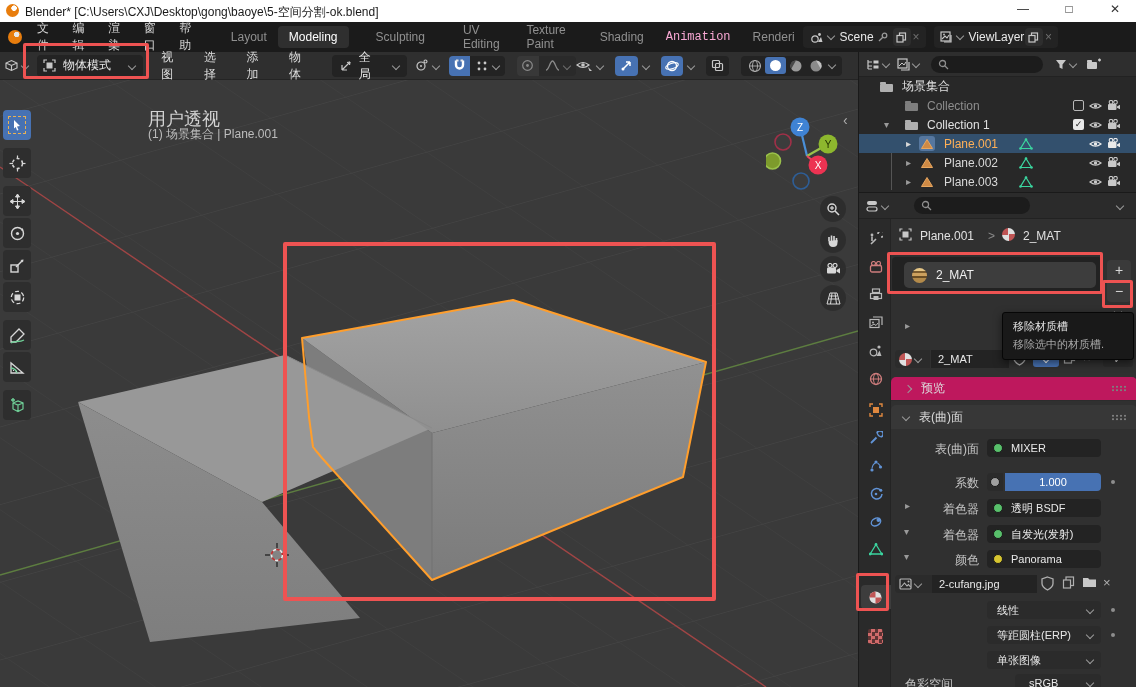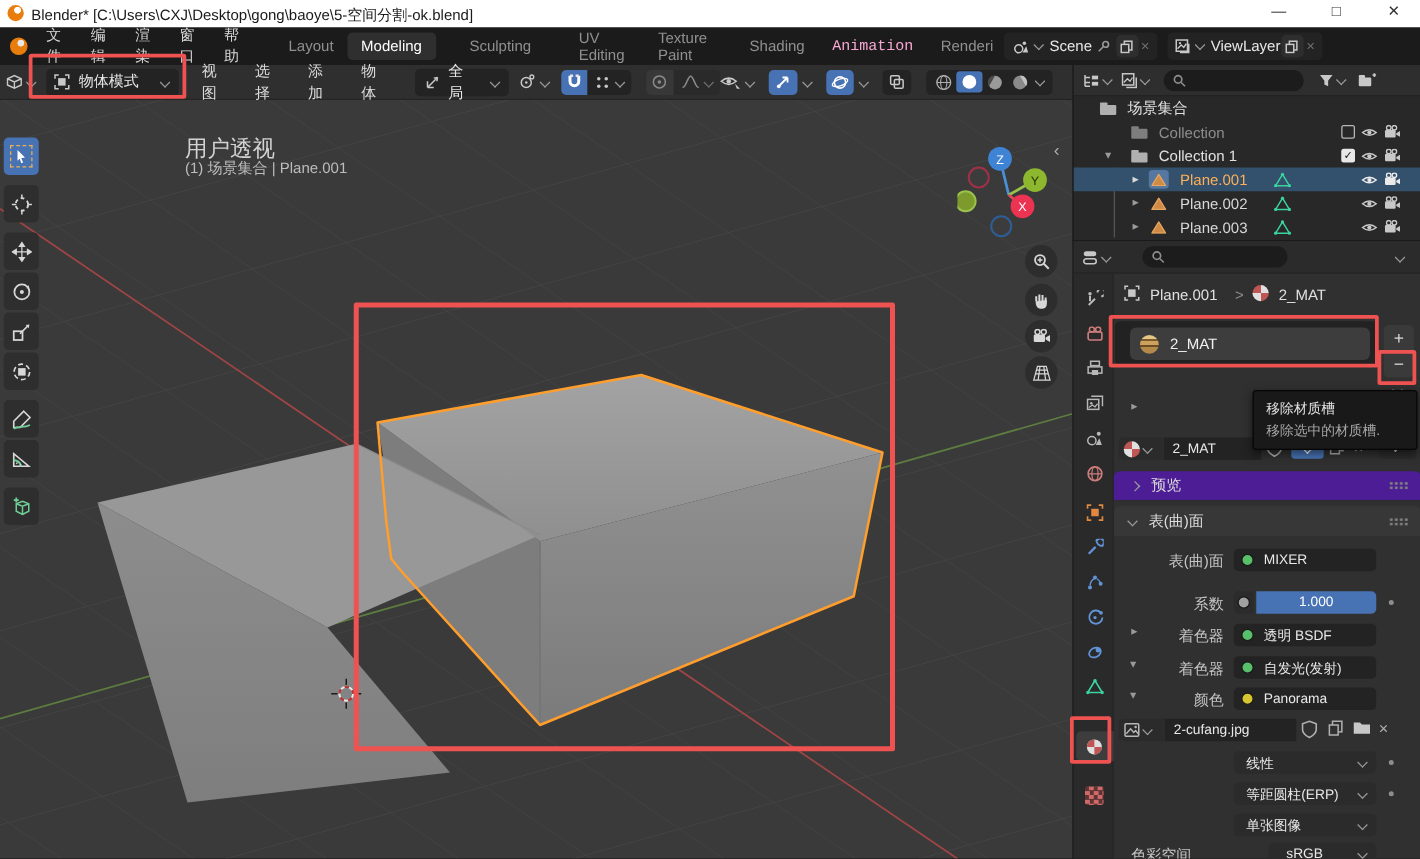--- a/index.html
+++ b/index.html
@@ -745,21 +745,21 @@
         <svg width="13" height="13" viewBox="0 0 13 13">
             <rect x="4" y="1" width="7.5" height="8.5" fill="none" stroke="#b0b0b0" stroke-width="1.2"></rect>
             <rect x="1.5" y="4" width="7" height="8" fill="#303030" stroke="#b0b0b0" stroke-width="1.2"></rect>
           </svg>
       </span>
       <span class="r" style="left:192px;top:131px;color:#b0b0b0;font-size:13px;">×</span>
       <div class="r flex" style="left:212px;top:133px;width:30px;height:15px;background:#2b2b2b;border-radius:3px;justify-content:center;">
         <span style="font-size:10px;color:#e8e8e8;">✓</span>
       </div>
 
-      <div class="r flex" style="left:0;top:158px;width:246px;height:24px;background:#4c1d95;border-radius:5px 5px 0 0;border-bottom:1px solid #2c2c2c;box-sizing:border-box;">
+      <div class="r flex" style="left:0;top:158px;width:246px;height:24px;background:#be185d;border-radius:5px 5px 0 0;border-bottom:1px solid #2c2c2c;box-sizing:border-box;">
         <span class="ch" style="transform:rotate(-45deg);margin-left:14px;"></span>
         <span style="margin-left:10px;color:#dcdcdc;">预览</span>
         <span class="grip" style="margin-left:auto;margin-right:10px;"></span>
       </div>
 
       <div class="r flex" style="left:0;top:186px;width:246px;height:24px;background:#373737;border-radius:5px 5px 0 0;box-sizing:border-box;">
         <span class="ch" style="margin-left:12px;"></span>
         <span style="margin-left:10px;color:#dcdcdc;">表(曲)面</span>
         <span class="grip" style="margin-left:auto;margin-right:10px;"></span>
       </div>

